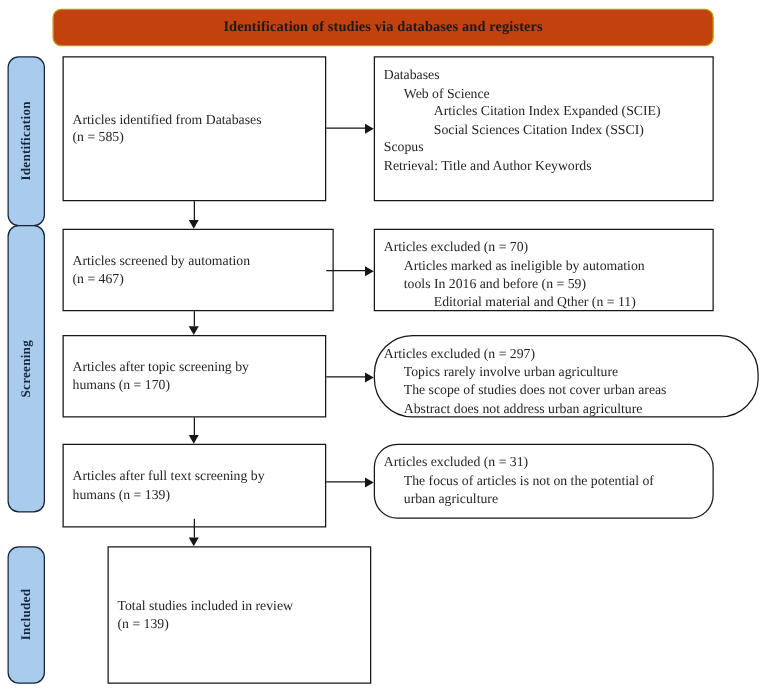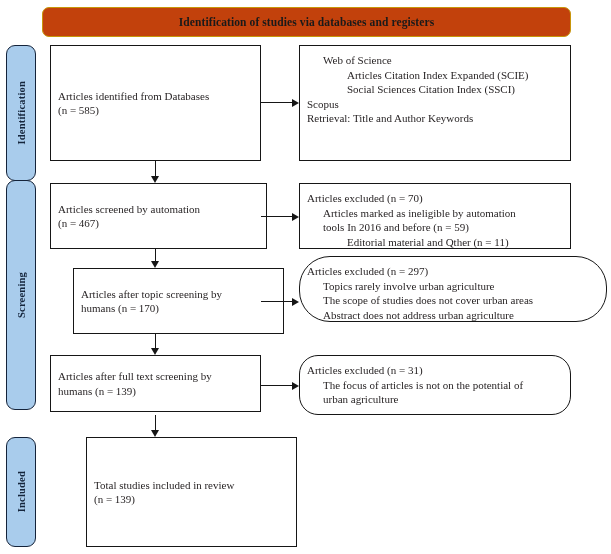--- a/index.html
+++ b/index.html
@@ -89,28 +89,28 @@
     font-size: 11px;
     line-height: 14.5px;
     white-space: nowrap;
   }
   .indent-1 { padding-left: 16px; }
   .indent-2 { padding-left: 40px; }
 
   
   #box-identified   { left: 50px; top: 45px;  width: 211px; height: 116px; }
   #box-auto-screen  { left: 50px; top: 183px; width: 217px; height: 66px; }
-  #box-topic-screen { left: 50px; top: 268px; width: 211px; height: 66px; margin-left: 23px; }
-  #box-fulltext     { left: 50px; top: 355px; width: 211px; height: 57px; }
+  #box-topic-screen { left: 50px; top: 268px; width: 211px; height: 66px; }
+  #box-fulltext     { left: 50px; top: 355px; width: 211px; height: 67px; }
   #box-included     { left: 50px; top: 437px; width: 211px; height: 110px; margin-left: 36px; }
 
   
   #box-databases    { left: 299px; top: 45px;  width: 272px; height: 116px; }
   #box-excl-auto    { left: 299px; top: 183px; width: 272px; height: 66px; }
-  #box-excl-topic   { left: 299px; top: 256px; width: 308px; height: 66px; border-radius: 31px; }
+  #box-excl-topic   { left: 299px; top: 268px; width: 308px; height: 66px; border-radius: 31px; }
   #box-excl-full    { left: 299px; top: 355px; width: 272px; height: 60px; border-radius: 19px; }
 
   
   .conn {
     position: absolute;
     background: #161616;
   }
   .conn-v { width: 1.4px; }
   .conn-h { height: 1.4px; }
 
@@ -170,20 +170,21 @@
   <div class="stage-tab" id="tab-included">
     <span class="stage-label">Included</span>
   </div>
 
   <div class="flow-box" id="box-identified">
     <div class="line">Articles identified from Databases</div>
     <div class="line">(n = 585)</div>
   </div>
 
   <div class="flow-box top-aligned" id="box-databases">
+    <div class="line">Databases</div>
     <div class="line indent-1">Web of Science</div>
     <div class="line indent-2">Articles Citation Index Expanded (SCIE)</div>
     <div class="line indent-2">Social Sciences Citation Index (SSCI)</div>
     <div class="line">Scopus</div>
     <div class="line">Retrieval: Title and Author Keywords</div>
   </div>
 
   <div class="flow-box" id="box-auto-screen">
     <div class="line">Articles screened by automation</div>
     <div class="line">(n = 467)</div>

